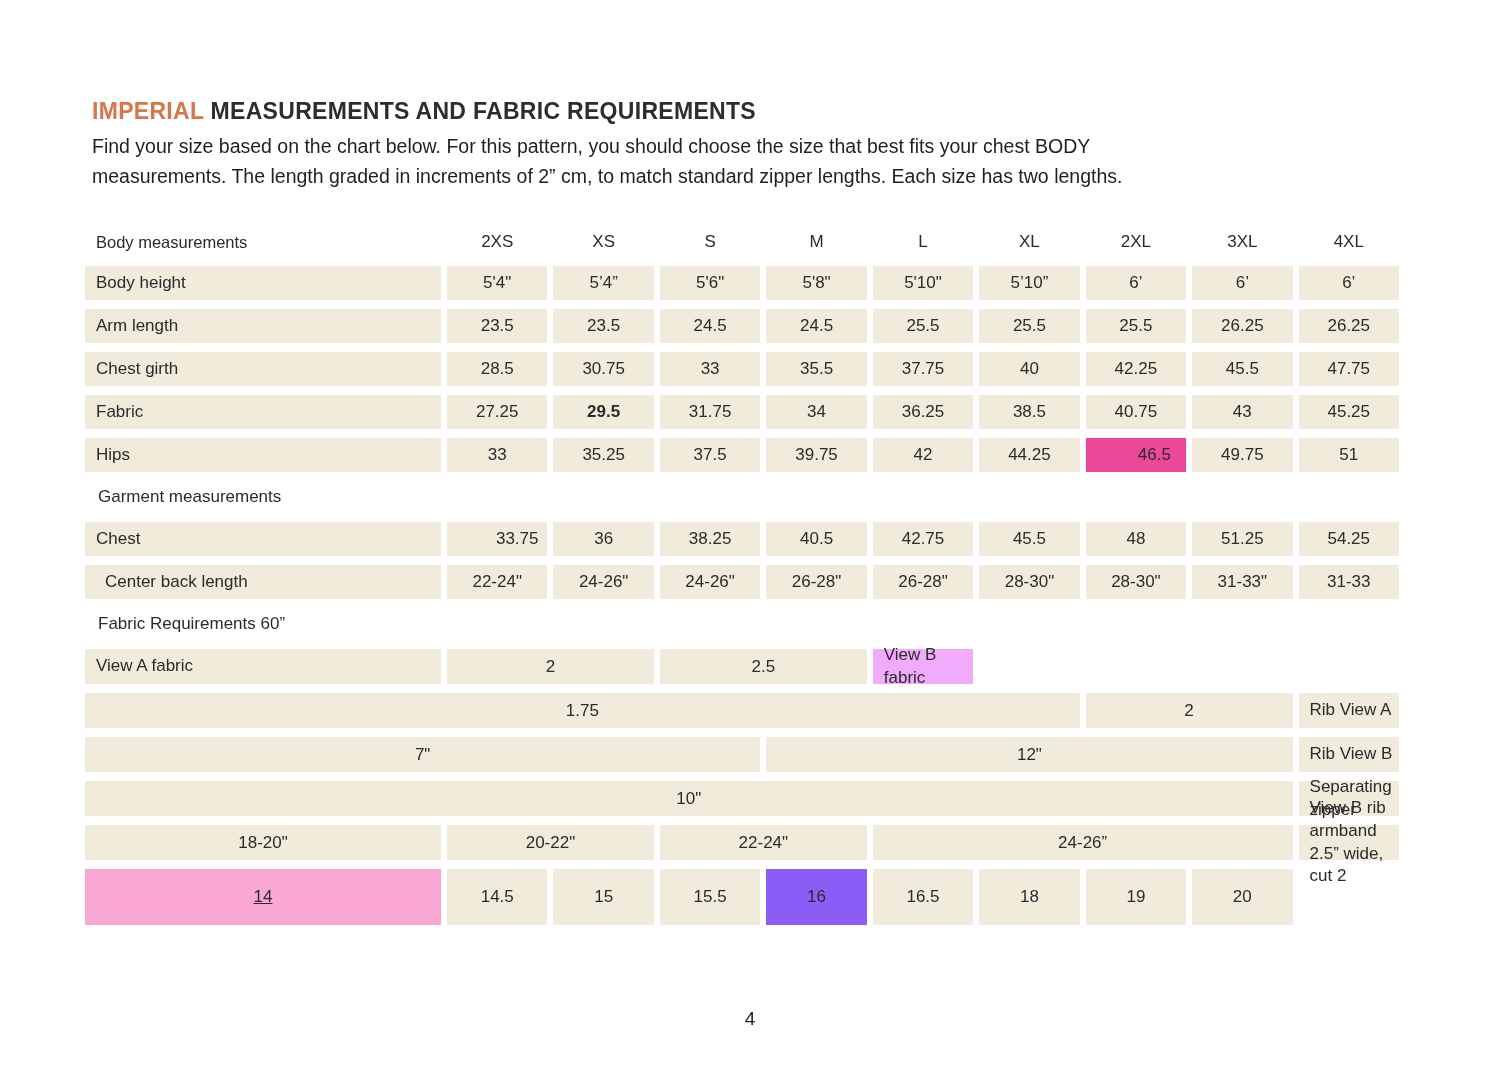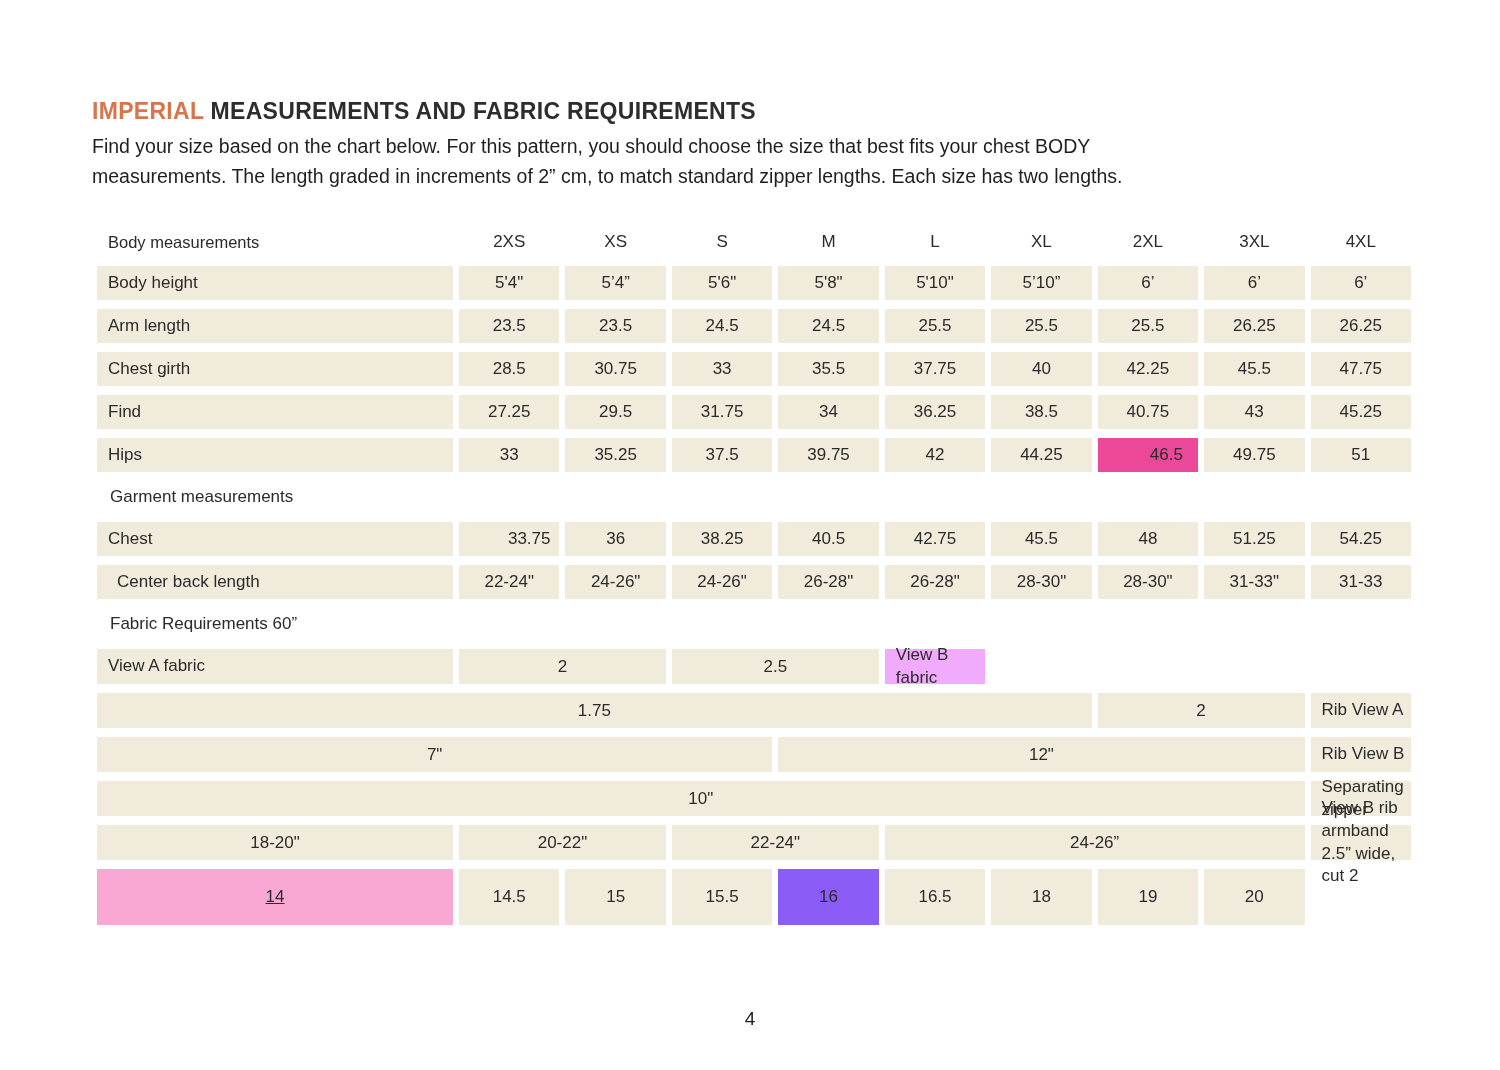--- a/index.html
+++ b/index.html
@@ -13,21 +13,21 @@
   .page { position:absolute; inset:0; }
 
   
   .content-head { position:absolute; left:92px; top:96px; width:1322px; }
   .doc-title { font-size:23px; font-weight:700; letter-spacing:0.3px; color:#2d2d2d; line-height:30px; }
   .doc-title .accent { color:#d6764a; }
   .intro { margin-top:6px; font-size:19.5px; line-height:29.5px; color:#1f1f1f; }
 
   
   .size-table {
-    position:absolute; left:97px; top:227px; width:1314px;
+    position:absolute; left:85px; top:227px; width:1314px;
     display:grid;
     grid-template-columns: 356px repeat(9, 1fr);
     grid-template-rows: 30px 34px 34px 34px 34px 34px 32px 34px 34px 32px 35px 35px 35px 35px 35px 56px;
     column-gap:6px; row-gap:9px;
     font-size:17px;
   }
   .cell {
     background:#f1ebdb;
     display:flex; align-items:center; justify-content:center;
     color:#2b2b2b;
@@ -93,23 +93,23 @@
       <div class="cell label-cell" style="background: rgb(241, 235, 219);">Chest girth</div>
       <div class="cell" style="background: rgb(241, 235, 219);">28.5</div>
       <div class="cell" style="background: rgb(241, 235, 219);">30.75</div>
       <div class="cell" style="background: rgb(241, 235, 219);">33</div>
       <div class="cell" style="background: rgb(241, 235, 219);">35.5</div>
       <div class="cell" style="background: rgb(241, 235, 219);">37.75</div>
       <div class="cell" style="background: rgb(241, 235, 219);">40</div>
       <div class="cell" style="background: rgb(241, 235, 219);">42.25</div>
       <div class="cell" style="background: rgb(241, 235, 219);">45.5</div>
       <div class="cell" style="background: rgb(241, 235, 219);">47.75</div>
-      <div class="cell label-cell" style="background: rgb(241, 235, 219);">Find</div>
+      <div class="cell label-cell" style="background: rgb(241, 235, 219);">Fabric</div>
       <div class="cell" style="background: rgb(241, 235, 219);">27.25</div>
-      <div class="cell" style="background: rgb(241, 235, 219);">29.5</div>
+      <div class="cell" style="background: rgb(241, 235, 219); font-weight: bold;">29.5</div>
       <div class="cell" style="background: rgb(241, 235, 219);">31.75</div>
       <div class="cell" style="background: rgb(241, 235, 219);">34</div>
       <div class="cell" style="background: rgb(241, 235, 219);">36.25</div>
       <div class="cell" style="background: rgb(241, 235, 219);">38.5</div>
       <div class="cell" style="background: rgb(241, 235, 219);">40.75</div>
       <div class="cell" style="background: rgb(241, 235, 219);">43</div>
       <div class="cell" style="background: rgb(241, 235, 219);">45.25</div>
       <div class="cell label-cell" style="background: rgb(241, 235, 219);">Hips</div>
       <div class="cell" style="background: rgb(241, 235, 219);">33</div>
       <div class="cell" style="background: rgb(241, 235, 219);">35.25</div>

